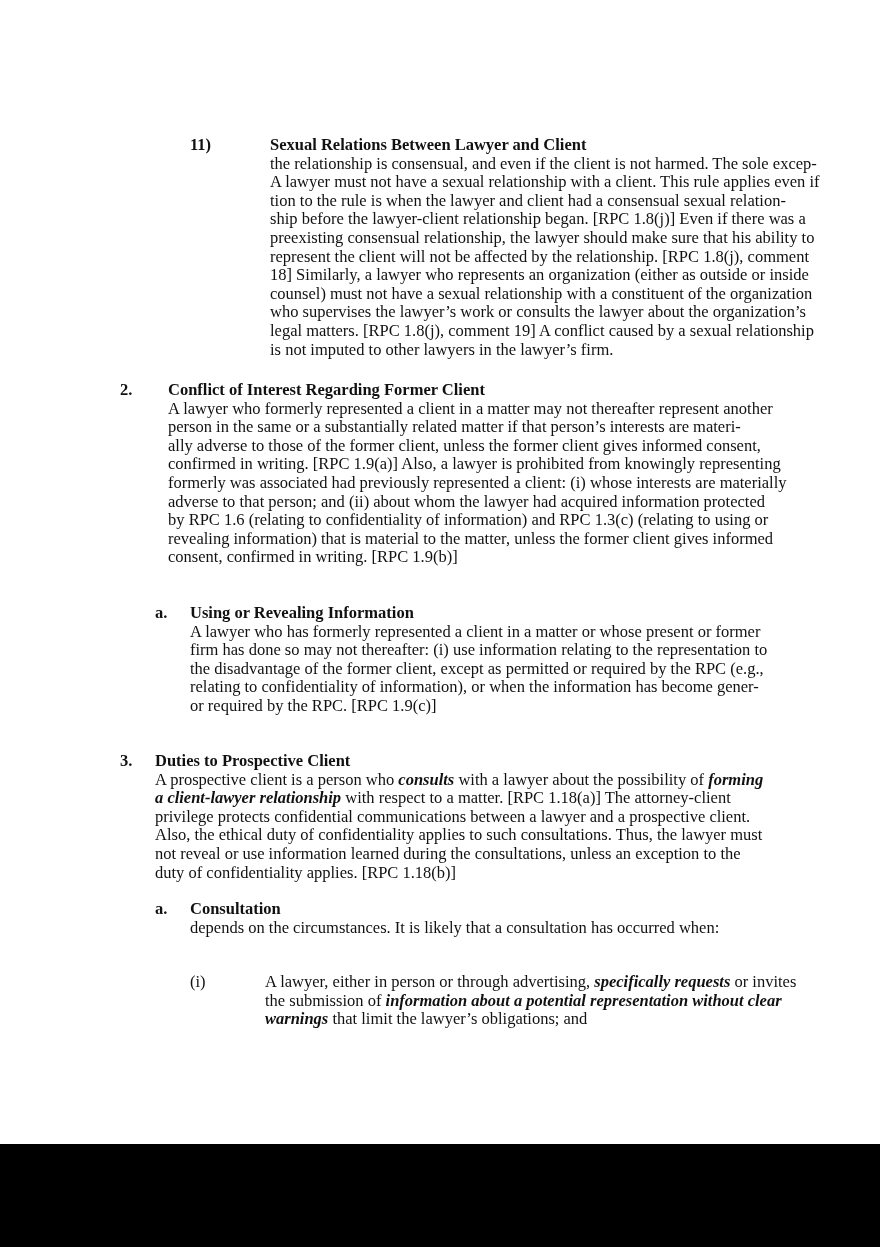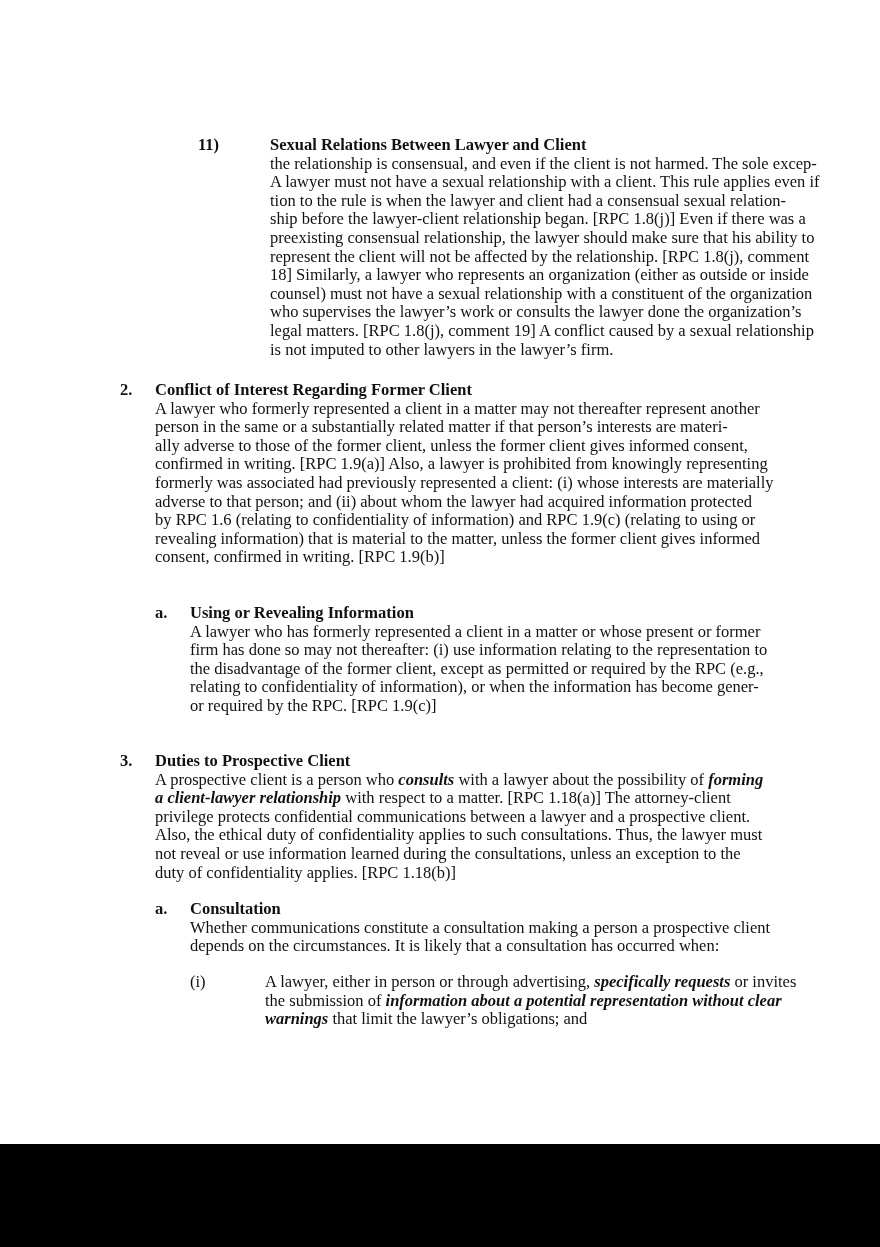--- a/index.html
+++ b/index.html
@@ -13,48 +13,48 @@
     .line { font-size: 16.5px; line-height: 18.6px; white-space: nowrap; }
     .bi { font-weight: bold; font-style: italic; }
     .plainmarker { position: absolute; font-size: 16.5px; line-height: 18.6px; }
   </style>
 </head>
 <body>
 
 <div class="page">
 
   <div class="block" style="left:190px; top:136px;">
-    <span class="marker" style="left:8px; top:0;">11)</span>
+    <span class="marker" style="left:0; top:0;">11)</span>
     <div style="position:absolute; left:35px; top:0;margin-left:45px;">
       <div class="heading">Sexual Relations Between Lawyer and Client</div>
       <div class="line">the relationship is consensual, and even if the client is not harmed. The sole excep-</div>
       <div class="line">A lawyer must not have a sexual relationship with a client. This rule applies even if</div>
       <div class="line">tion to the rule is when the lawyer and client had a consensual sexual relation-</div>
       <div class="line">ship before the lawyer-client relationship began. [RPC 1.8(j)] Even if there was a</div>
       <div class="line">preexisting consensual relationship, the lawyer should make sure that his ability to</div>
       <div class="line">represent the client will not be affected by the relationship. [RPC 1.8(j), comment</div>
       <div class="line">18] Similarly, a lawyer who represents an organization (either as outside or inside</div>
       <div class="line">counsel) must not have a sexual relationship with a constituent of the organization</div>
-      <div class="line">who supervises the lawyer’s work or consults the lawyer done the organization’s</div>
+      <div class="line">who supervises the lawyer’s work or consults the lawyer about the organization’s</div>
       <div class="line">legal matters. [RPC 1.8(j), comment 19] A conflict caused by a sexual relationship</div>
       <div class="line">is not imputed to other lawyers in the lawyer’s firm.</div>
     </div>
   </div>
 
   <div class="block" style="left:120px; top:381px;">
     <span class="marker" style="left:0; top:0;">2.</span>
-    <div style="position:absolute; left:35px; top:0;">
+    <div style="position:absolute; left:48px; top:0;">
       <div class="heading">Conflict of Interest Regarding Former Client</div>
       <div class="line">A lawyer who formerly represented a client in a matter may not thereafter represent another</div>
       <div class="line">person in the same or a substantially related matter if that person’s interests are materi-</div>
       <div class="line">ally adverse to those of the former client, unless the former client gives informed consent,</div>
       <div class="line">confirmed in writing. [RPC 1.9(a)] Also, a lawyer is prohibited from knowingly representing</div>
       <div class="line">formerly was associated had previously represented a client: (i) whose interests are materially</div>
       <div class="line">adverse to that person; and (ii) about whom the lawyer had acquired information protected</div>
-      <div class="line">by RPC 1.6 (relating to confidentiality of information) and RPC 1.9(c) (relating to using or</div>
+      <div class="line">by RPC 1.6 (relating to confidentiality of information) and RPC 1.3(c) (relating to using or</div>
       <div class="line">revealing information) that is material to the matter, unless the former client gives informed</div>
       <div class="line">consent, confirmed in writing. [RPC 1.9(b)]</div>
     </div>
   </div>
 
   <div class="block" style="left:155px; top:604px;">
     <span class="marker" style="left:0; top:0;">a.</span>
     <div style="position:absolute; left:35px; top:0;">
       <div class="heading">Using or Revealing Information</div>
       <div class="line">A lawyer who has formerly represented a client in a matter or whose present or former</div>
@@ -79,21 +79,20 @@
       <div class="line">Also, the ethical duty of confidentiality applies to such consultations. Thus, the lawyer must</div>
       <div class="line">not reveal or use information learned during the consultations, unless an exception to the</div>
       <div class="line">duty of confidentiality applies. [RPC 1.18(b)]</div>
     </div>
   </div>
 
   <div class="block" style="left:155px; top:900px;">
     <span class="marker" style="left:0; top:0;">a.</span>
     <div style="position:absolute; left:35px; top:0;">
       <div class="heading">Consultation</div>
-      <div class="line">Whether communications constitute a consultation making a person a prospective client</div>
       <div class="line">depends on the circumstances. It is likely that a consultation has occurred when:</div>
     </div>
   </div>
 
   <div class="block" style="left:190px; top:973px;">
     <span class="plainmarker" style="left:0; top:0;">(i)</span>
     <div style="position:absolute; left:35px; top:0;margin-left:40px;">
       <div class="line">
         <span>A lawyer, either in person or through advertising, </span><span class="bi">specifically requests</span><span> or invites</span>
       </div>

